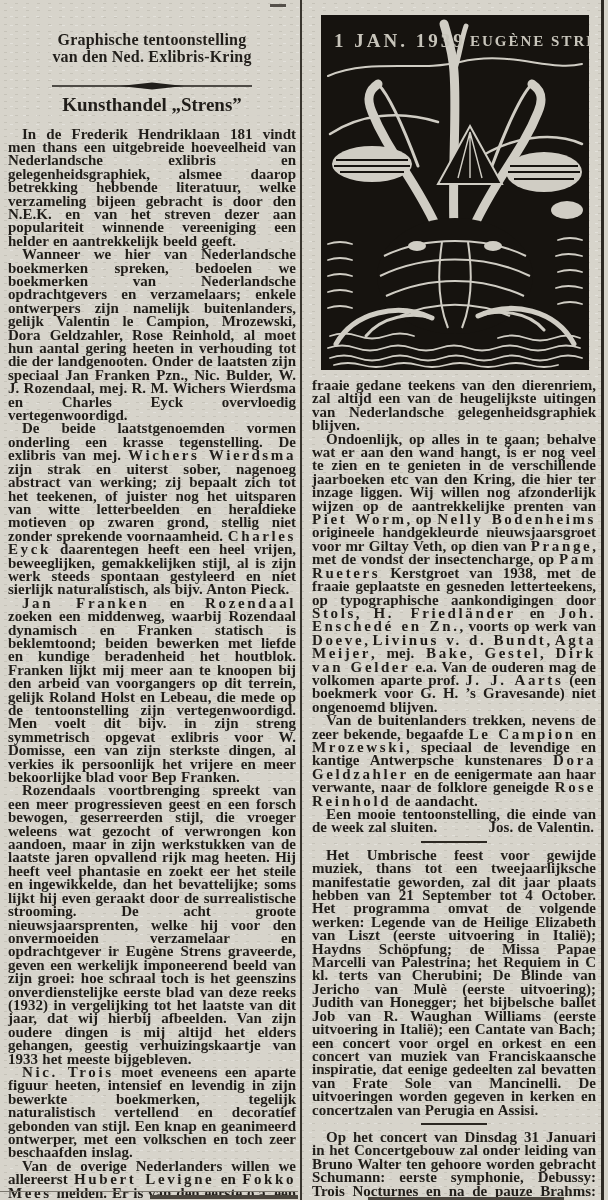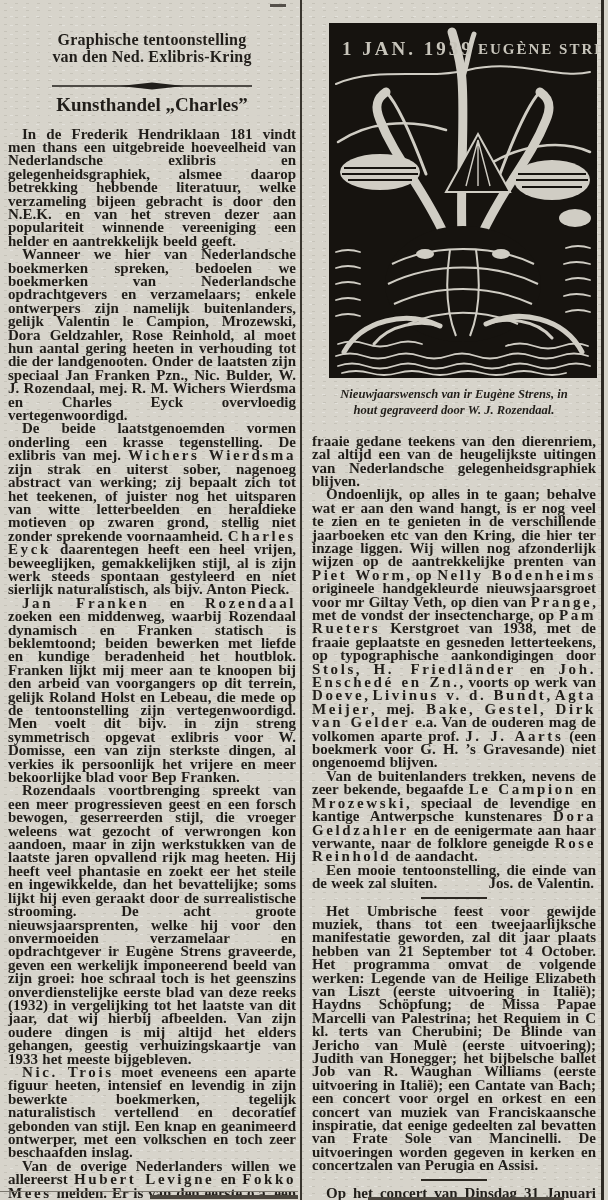--- a/index.html
+++ b/index.html
@@ -28,21 +28,21 @@
   .fleuron { display:block; margin:7px auto 2px; }
   .subtitle { text-align:center; font-weight:bold; font-size:19px; margin:3px 0 12px; }
 
   .bp  { margin:0; font-size:15px; line-height:13.4px; font-weight:bold;
          text-align:justify; word-spacing:0.6px; }
   .ind { text-indent:14px; }
   .sp  { letter-spacing:2.6px; }
   .has-sig { position:relative; }
   .sig { position:absolute; right:2px; bottom:0; font-weight:bold; }
 
-  figure { margin:16px; }
+  figure { margin:8px; }
   .woodcut { display:block; margin:0 auto; }
   .caption { font-style:italic; font-weight:bold; font-size:12.6px; line-height:1.3;
              text-align:center; margin:7px 4px 8px; }
   .sdiv { width:66px; height:2px; background:#2c2822; margin:6px auto; }
 
   .art-bottom-hairline { position:absolute; left:0; bottom:8px; width:298px; height:1px; background:#7a766d; }
   .art-bottom-left  { position:absolute; left:150px; bottom:1px; width:148px; height:4px; background:#4b463e; }
   .art-bottom-right { position:absolute; left:368px; bottom:0;   width:196px; height:3px; background:#4b463e; }
   .art-top-dash     { position:absolute; left:270px; top:4px;    width:16px;  height:3px; background:#55504a; }
 </style>
@@ -57,21 +57,21 @@
 
   <div class="left-col">
     <h1 class="title">
       <span>Graphische tentoonstelling</span><br>
       <span>van den Ned. Exlibris-Kring</span>
     </h1>
     <svg class="fleuron" width="204" height="10" viewBox="0 0 204 10">
       <line x1="2" y1="5" x2="202" y2="5" stroke="#211e1a" stroke-width="1.7"></line>
       <path d="M70,5 L102,1.4 L134,5 L102,8.6 Z" fill="#211e1a"></path>
     </svg>
-    <h2 class="subtitle">Kunsthandel „Charles”</h2>
+    <h2 class="subtitle">Kunsthandel „Strens”</h2>
     <div id="left-paras">
         <p class="bp ind"><span>In de Frederik Hendriklaan 181 vindt men thans een uitgebreide hoeveelheid van Nederlandsche exlibris en gelegenheidsgraphiek, alsmee daarop betrekking hebbende literatuur, welke verzameling bijeen gebracht is door den N.E.K. en van het streven dezer aan populariteit winnende vereeniging een helder en aantrekkelijk beeld geeft.</span></p>
         <p class="bp ind"><span>Wanneer we hier van Nederlandsche boekmerken spreken, bedoelen we boekmerken van Nederlandsche opdrachtgevers en verzamelaars; enkele ontwerpers zijn namelijk buitenlanders, gelijk Valentin le Campion, Mrozewski, Dora Geldzahler, Rose Reinhold, al moet hun aantal gering heeten in verhouding tot die der landgenooten. Onder de laatsten zijn speciaal Jan Franken Pzn., Nic. Bulder, W. J. Rozendaal, mej. R. M. Wichers Wierdsma en Charles Eyck overvloedig vertegenwoordigd.</span></p>
         <p class="bp ind"><span>De beide laatstgenoemden vormen onderling een krasse tegenstelling. De exlibris van mej. </span><span class="sp">Wichers Wierdsma</span><span> zijn strak en uiterst sober, nagenoeg abstract van werking; zij bepaalt zich tot het teekenen, of juister nog het uitsparen van witte letterbeelden en heraldieke motieven op zwaren grond, stellig niet zonder sprekende voornaamheid. </span><span class="sp">Charles Eyck</span><span> daarentegen heeft een heel vrijen, beweeglijken, gemakkelijken stijl, al is zijn werk steeds spontaan gestyleerd en niet sierlijk naturalistisch, als bijv. Anton Pieck.</span></p>
         <p class="bp ind"><span class="sp">Jan Franken</span><span> en </span><span class="sp">Rozendaal</span><span> zoeken een middenweg, waarbij Rozendaal dynamisch en Franken statisch is beklemtoond; beiden bewerken met liefde en kundige beradenheid het houtblok. Franken lijkt mij meer aan te knoopen bij den arbeid van voorgangers op dit terrein, gelijk Roland Holst en Lebeau, die mede op de tentoonstelling zijn vertegenwoordigd. Men voelt dit bijv. in zijn streng symmetrisch opgevat exlibris voor W. Domisse, een van zijn sterkste dingen, al verkies ik persoonlijk het vrijere en meer bekoorlijke blad voor Bep Franken.</span></p>
         <p class="bp ind"><span>Rozendaals voortbrenging spreekt van een meer progressieven geest en een forsch bewogen, geserreerden stijl, die vroeger weleens wat gezocht of verwrongen kon aandoen, maar in zijn werkstukken van de laatste jaren opvallend rijk mag heeten. Hij heeft veel phantasie en zoekt eer het steile en ingewikkelde, dan het bevattelijke; soms lijkt hij even geraakt door de surrealistische strooming. De acht groote nieuwsjaarsprenten, welke hij voor den onvermoeiden verzamelaar en opdrachtgever ir Eugène Strens graveerde, geven een werkelijk imponeerend beeld van zijn groei: hoe schraal toch is het geenszins onverdienstelijke eerste blad van deze reeks (1932) in vergelijking tot het laatste van dit jaar, dat wij hierbij afbeelden. Van zijn oudere dingen is mij altijd het elders gehangen, geestig verhuizingskaartje van 1933 het meeste bijgebleven.</span></p>
         <p class="bp ind"><span class="sp">Nic. Trois</span><span> moet eveneens een aparte figuur heeten, intensief en levendig in zijn bewerkte boekmerken, tegelijk naturalistisch vertellend en decoratief gebonden van stijl. Een knap en geanimeerd ontwerper, met een volkschen en toch zeer beschaafden inslag.</span></p>
         <p class="bp ind"><span>Van de overige Nederlanders willen we allereerst </span><span class="sp">Hubert Levigne</span><span> en </span><span class="sp">Fokko Mees</span><span> melden. Er is van den eerste o.a. een boekmerk voor ir Strens, een kopergravure met hert en vrouwe-figuurtje, dat ongeveer de groote van ’n postzegel heeft en dat een wonder van beknopte en lichte gracie moet heeten, een miniaturistisch juweel. Jammer dat Mees, met zijn voor dit terrein zoo bij uitstek geschikten geest en talent, niet productiever is geweest in den loop der jaren! Zijn cirkelvormig gecomponeerde prent voor den N.E.K. van 1933, met het koddig stappend figuurtje en de</span></p>
       </div>
   </div>
@@ -126,21 +126,20 @@
             <path d="M8,334 q14,-5 28,0 t28,0 t28,0 t28,0 t28,0 t28,0 t28,0 t28,0 t28,0"></path>
             <path d="M10,344 q14,-5 28,0 t28,0 t28,0 t28,0 t28,0 t28,0 t28,0 t28,0 t28,0"></path>
             <path d="M14,351 q14,-4 28,0 t28,0 t28,0 t28,0 t28,0 t28,0 t28,0 t28,0"></path>
             <path d="M8,230 q12,-4 24,0 M8,246 q12,-4 24,0 M8,262 q12,-4 24,0 M8,278 q12,-4 24,0 M8,294 q12,-4 24,0"></path>
             <path d="M238,226 q12,-4 24,0 M236,242 q12,-4 26,0 M238,258 q12,-4 24,0 M236,274 q12,-4 26,0 M238,290 q12,-4 24,0"></path>
           </g>
         </g>
         <text x="14" y="33" fill="#c7c4ba" font-size="19" font-weight="bold" letter-spacing="3" font-family="Liberation Serif, DejaVu Serif, serif">1 JAN. 1939</text>
         <text x="150" y="32" fill="#c7c4ba" font-size="15" font-weight="bold" letter-spacing="2" font-family="Liberation Serif, DejaVu Serif, serif">EUGÈNE STRENS</text>
       </svg>
-      <figcaption class="caption">Nieuwjaarswensch van ir Eugène Strens, in hout gegraveerd door W. J. Rozendaal.</figcaption>
     </figure>
     <div id="right-flow">
         <p class="bp"><span>fraaie gedane teekens van den dierenriem, zal altijd een van de heugelijkste uitingen van Nederlandsche gelegenheidsgraphiek blijven.</span></p>
         <p class="bp ind"><span>Ondoenlijk, op alles in te gaan; behalve wat er aan den wand hangt, is er nog veel te zien en te genieten in de verschillende jaarboeken etc van den Kring, die hier ter inzage liggen. Wij willen nog afzonderlijk wijzen op de aantrekkelijke prenten van </span><span class="sp">Piet Worm</span><span>, op </span><span class="sp">Nelly Bodenheims</span><span> origineele handgekleurde nieuwsjaarsgroet voor mr Giltay Veth, op dien van </span><span class="sp">Prange</span><span>, met de vondst der insectencharge, op </span><span class="sp">Pam Rueters</span><span> Kerstgroet van 1938, met de fraaie geplaatste en gesneden letterteekens, op typographische aankondigingen door </span><span class="sp">Stols</span><span>, </span><span class="sp">H. Friedländer</span><span> en </span><span class="sp">Joh. Enschedé en Zn.</span><span>, voorts op werk van </span><span class="sp">Doeve</span><span>, </span><span class="sp">Livinus v. d. Bundt</span><span>, </span><span class="sp">Agta Meijer</span><span>, mej. </span><span class="sp">Bake</span><span>, </span><span class="sp">Gestel</span><span>, </span><span class="sp">Dirk van Gelder</span><span> e.a. Van de ouderen mag de volkomen aparte prof. </span><span class="sp">J. J. Aarts</span><span> (een boekmerk voor G. H. ’s Gravesande) niet ongenoemd blijven.</span></p>
         <p class="bp ind"><span>Van de buitenlanders trekken, nevens de zeer bekende, begaafde </span><span class="sp">Le Campion</span><span> en </span><span class="sp">Mrozewski</span><span>, speciaal de levendige en kantige Antwerpsche kunstenares </span><span class="sp">Dora Geldzahler</span><span> en de eenigermate aan haar verwante, naar de folklore geneigde </span><span class="sp">Rose Reinhold</span><span> de aandacht.</span></p>
         <p class="bp ind has-sig"><span>Een mooie tentoonstelling, die einde van de week zal sluiten.</span><span class="sig">Jos. de Valentin.</span></p>
         <div class="sdiv"></div>
         <p class="bp ind"><span>Het Umbrische feest voor gewijde muziek, thans tot een tweejaarlijksche manifestatie geworden, zal dit jaar plaats hebben van 21 September tot 4 October. Het programma omvat de volgende werken: Legende van de Heilige Elizabeth van Liszt (eerste uitvoering in Italië); Haydns Schöpfung; de Missa Papae Marcelli van Palestrina; het Requiem in C kl. terts van Cherubini; De Blinde van Jericho van Mulè (eerste uitvoering); Judith van Honegger; het bijbelsche ballet Job van R. Waughan Williams (eerste uitvoering in Italië); een Cantate van Bach; een concert voor orgel en orkest en een concert van muziek van Franciskaansche inspiratie, dat eenige gedeelten zal bevatten van Frate Sole van Mancinelli. De uitvoeringen worden gegeven in kerken en concertzalen van Perugia en Assisi.</span></p>
         <div class="sdiv"></div>
         <p class="bp ind"><span>Op het concert van Dinsdag 31 Januari in het Concertgebouw zal onder leiding van Bruno Walter ten gehoore worden gebracht Schumann: eerste symphonie, Debussy: Trois Nocturnes en na de pauze Brahms: eerste symphonie.</span></p>

